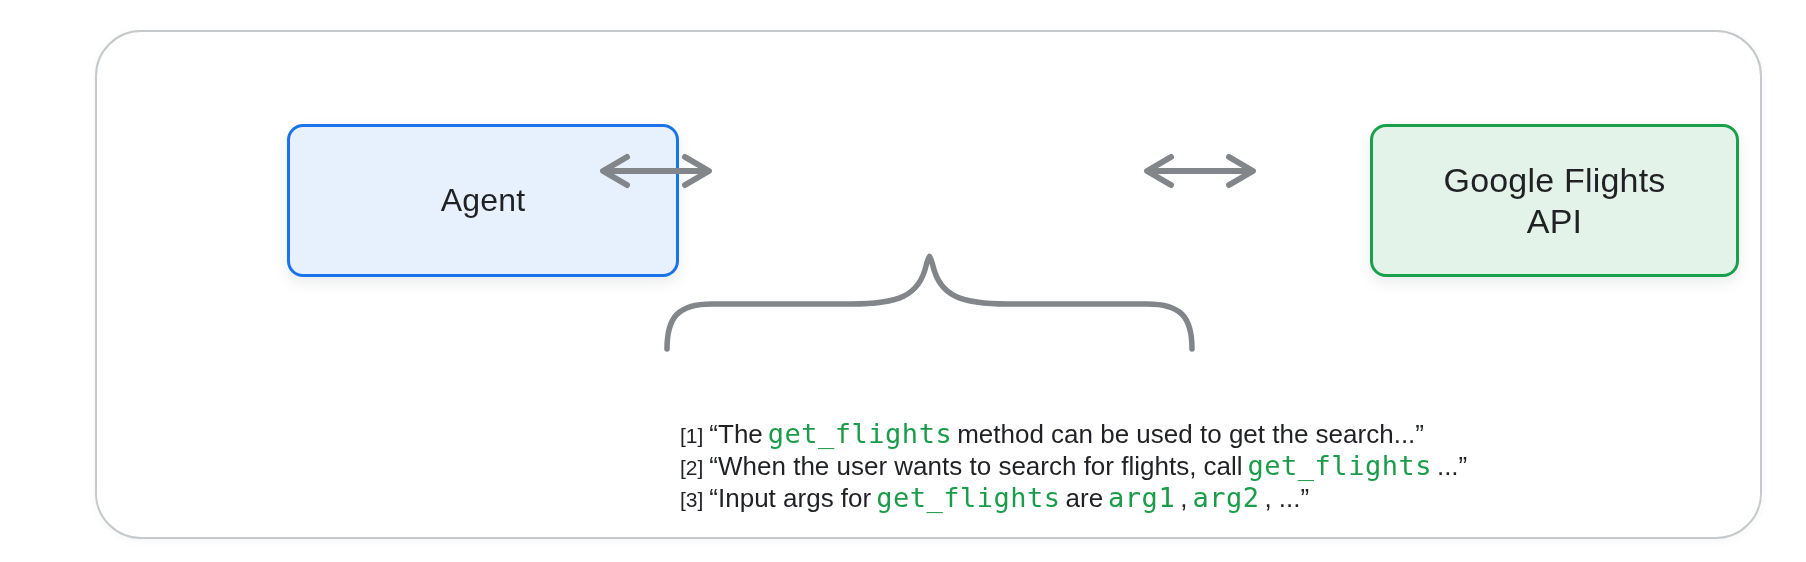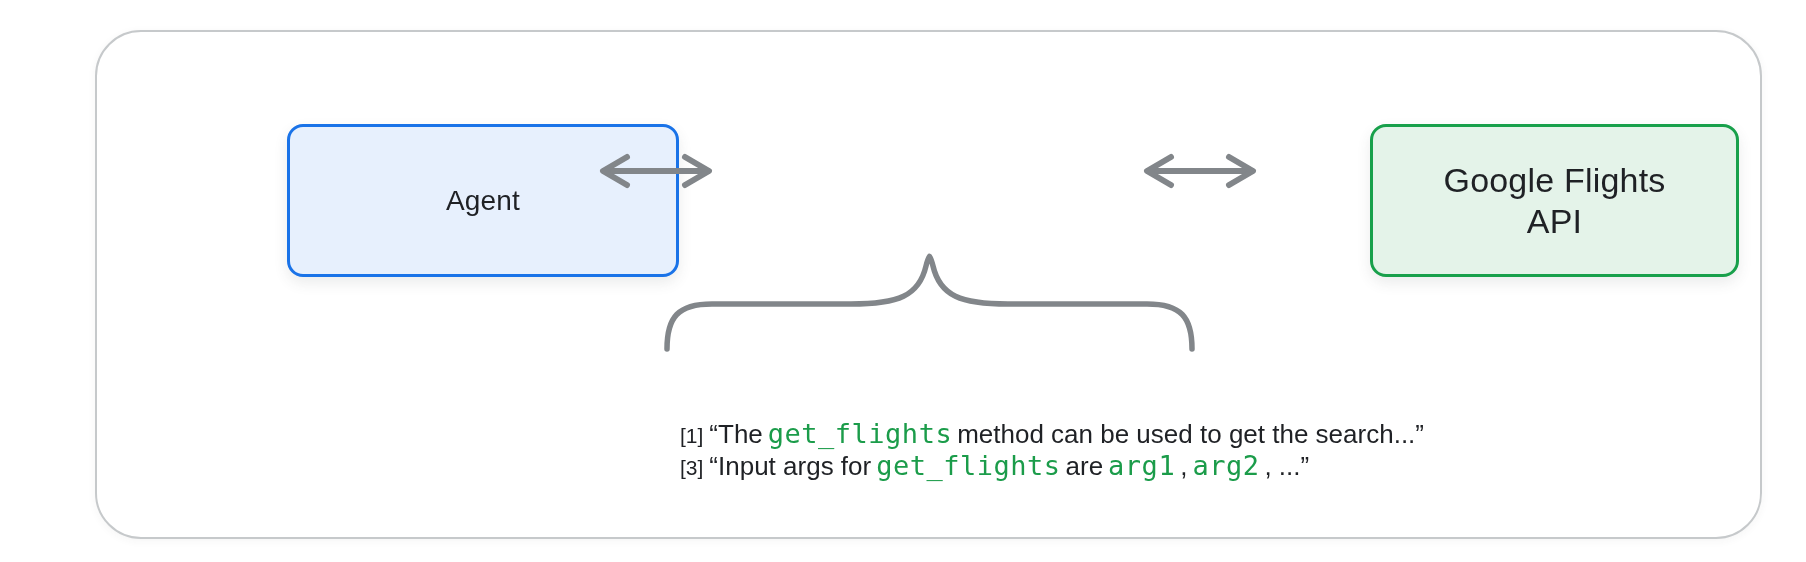--- a/index.html
+++ b/index.html
@@ -29,21 +29,21 @@
     border-width: 3px;
     border-style: solid;
     border-radius: 16px;
     display: flex;
     align-items: center;
     justify-content: center;
     text-align: center;
     box-shadow: 0 6px 14px rgba(60,64,67,0.10);
   }
   .node .node-label {
-    font-size: 28px;
+    font-size: 32px;
     font-weight: 500;
     color: var(--text, #1f2125);
     letter-spacing: 0.2px;
     white-space: pre-line;
     line-height: 1.18;
   }
   .node-agent     { left: 190px;  top: 92px; width: 392px; height: 153px; }
   .node-extension { left: 735px;  top: 92px; width: 391px; height: 154px; }
   .node-api       { left: 1273px; top: 92px; width: 369px; height: 153px; }
   .node-api .node-label { font-size: 34px; }
@@ -106,20 +106,21 @@
     </div>
 
 
     <div class="node node-api" style="background-color: rgb(228, 243, 233); border-color: rgb(24, 160, 75);">
       <span class="node-label">Google Flights
 API</span>
     </div>
 
     <div class="annotations">
         <div class="ann-line"><span class="ann-marker">[1]</span><span class="ann-text">“The</span><span class="ann-code">get_flights</span><span class="ann-text">method can be used to get the search...”</span></div>
+        <div class="ann-line"><span class="ann-marker">[2]</span><span class="ann-text">“When the user wants to search for flights, call</span><span class="ann-code">get_flights</span><span class="ann-text">...”</span></div>
         <div class="ann-line"><span class="ann-marker">[3]</span><span class="ann-text">“Input args for</span><span class="ann-code">get_flights</span><span class="ann-text">are</span><span class="ann-code">arg1</span><span class="ann-text">,</span><span class="ann-code">arg2</span><span class="ann-text">, ...”</span></div>
       </div>
   </div>
 
   <svg class="overlay" viewBox="0 0 1806 562">
     <g>
       <path class="connector-stroke arrow-part" d="M 606 171 L 706 171"></path>
       <path class="connector-stroke arrow-part" d="M 627 157 L 603 171 L 627 185"></path>
       <path class="connector-stroke arrow-part" d="M 685 157 L 709 171 L 685 185"></path>
     </g>

